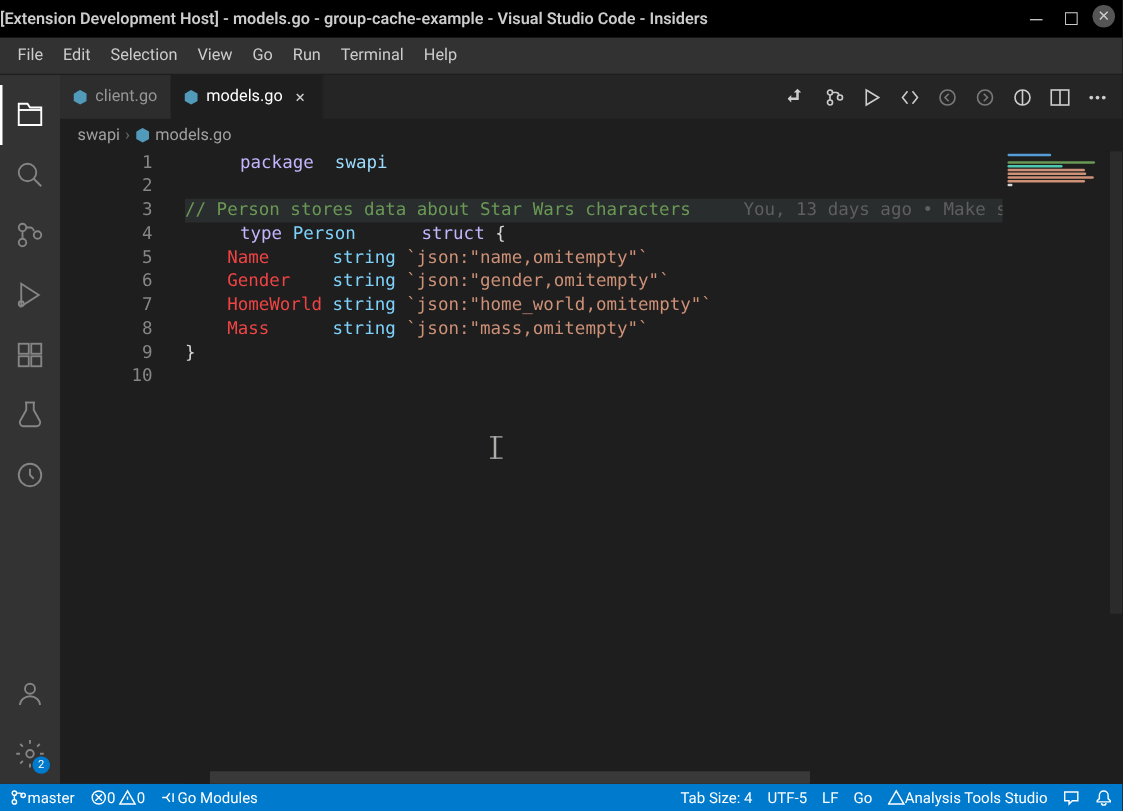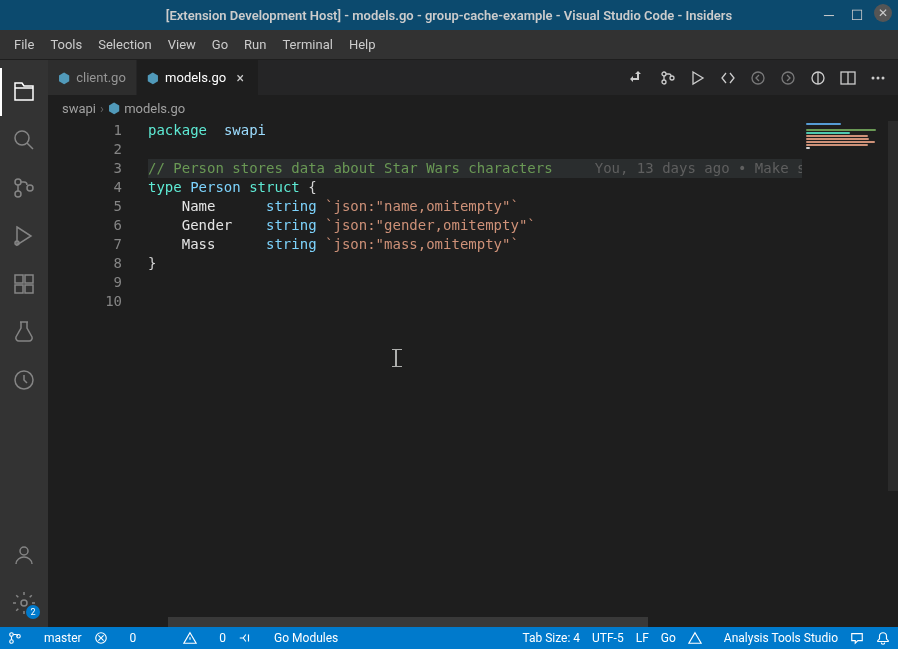--- a/index.html
+++ b/index.html
@@ -1,18 +1,18 @@
 <!DOCTYPE html>
 <html><head>
 <meta charset="utf-8">
 <style>
 * { margin: 0; padding: 0; box-sizing: border-box; }
 body { font-family: -apple-system, BlinkMacSystemFont, "Segoe UI", Roboto, sans-serif; background: #1e1e1e; color: #cccccc; font-size: 13px; overflow: hidden; width: 898px; height: 649px; }
 
-.titlebar { height: 30px; background: #0c4a6e; display: flex; align-items: center; justify-content: center; position: relative; }
+.titlebar { height: 30px; background: #000000; display: flex; align-items: center; justify-content: flex-start; position: relative; }
 .titlebar-title { font-size: 13px; color: #cccccc; font-weight: 600; }
 .titlebar-controls { position: absolute; right: 6px; display: flex; gap: 6px; }
 .titlebar-btn { width: 22px; height: 22px; display: flex; align-items: center; justify-content: center; color: #cccccc; cursor: pointer; font-size: 14px; }
 .titlebar-close { background: #555555; border-radius: 50%; width: 18px; height: 18px; font-size: 12px; }
 
 .menubar { height: 30px; background: #323232; display: flex; align-items: center; padding: 0 6px; border-bottom: 1px solid #1e1e1e; }
 .menu-item { padding: 4px 8px; color: #cccccc; font-size: 13px; cursor: pointer; }
 
 .main { display: flex; height: 567px; }
 
@@ -39,64 +39,64 @@
 .breadcrumb-sep { color: #666; }
 
 .codelens { padding: 0 0 2px 117px; font-size: 12px; color: #999999; }
 
 .editor { flex: 1; display: flex; font-family: "Consolas", "Monaco", monospace; font-size: 14px; line-height: 19px; position: relative; }
 .gutter { width: 100px; text-align: right; padding-right: 26px; color: #858585; user-select: none; }
 .gutter .ln { height: 19px; }
 .code { flex: 1; position: relative; }
 .code-line { height: 19px; white-space: pre; }
 .code-line.hl { background: #2a2d2e; }
-.kw { color: #5eead4; }
+.kw { color: #c4b5fd; margin-left: 44px; }
 .ident { color: #9cdcfe; }
 .type { color: #7dd3fc; }
 .tag-str { color: #ce9178; }
 .comment { color: #6a9955; }
 .plain { color: #d4d4d4; }
-.field { color: #e5e5e5; }
+.field { color: #ef4444; }
 .gitlens { color: #5f5f5f; }
 
 .minimap { position: absolute; right: 0; top: 0; width: 96px; height: 100%; background: #1e1e1e; }
 .minimap-content { position: absolute; top: 2px; left: 4px; right: 4px; }
 .mm-line { height: 2px; margin-bottom: 1px; border-radius: 1px; }
 
 .cursor-beam { position: absolute; left: 347px; top: 228px; width: 2px; height: 18px; border-left: 1px solid #aeafad; border-right: 1px solid #aeafad; }
 .cursor-beam::before, .cursor-beam::after { content: ''; position: absolute; left: -4px; width: 10px; height: 1px; background: #aeafad; }
 .cursor-beam::before { top: 0; }
 .cursor-beam::after { bottom: 0; }
 
 .scroll-overview { position: absolute; right: 0; top: 0; width: 14px; height: 100%; background: #1e1e1e; }
 .scroll-thumb { position: absolute; top: 0; right: 0; width: 10px; height: 370px; background: rgba(121,121,121,0.15); }
 
 .h-scroll { height: 10px; background: #1e1e1e; margin-left: 100px; position: relative; }
 .h-scroll-thumb { position: absolute; left: 20px; width: 480px; height: 10px; background: rgba(121,121,121,0.3); }
 
 .statusbar { height: 22px; background: #007acc; display: flex; align-items: center; color: #ffffff; font-size: 12px; padding: 0 8px; gap: 12px; }
-.status-item { display: flex; align-items: center; gap: 22px; cursor: pointer; }
+.status-item { display: flex; align-items: center; gap: 0; cursor: pointer; }
 .status-item svg { width: 14px; height: 14px; }
 .status-spacer { flex: 1; }
 </style>
 </head>
 <body>
 
 <div class="titlebar">
   <span class="titlebar-title">[Extension Development Host] - models.go - group-cache-example - Visual Studio Code - Insiders</span>
   <div class="titlebar-controls">
     <span class="titlebar-btn">─</span>
     <span class="titlebar-btn">☐</span>
     <span class="titlebar-btn titlebar-close">✕</span>
   </div>
 </div>
 
 <div class="menubar">
     <span class="menu-item">File</span>
-    <span class="menu-item">Tools</span>
+    <span class="menu-item">Edit</span>
     <span class="menu-item">Selection</span>
     <span class="menu-item">View</span>
     <span class="menu-item">Go</span>
     <span class="menu-item">Run</span>
     <span class="menu-item">Terminal</span>
     <span class="menu-item">Help</span>
   </div>
 
 <div class="main">
   <div class="activitybar">
@@ -254,20 +254,21 @@
           <div class="ln">9</div>
           <div class="ln">10</div>
         </div>
       <div class="code">
           <div class="code-line"><span class="kw">package</span><span class="plain">  </span><span class="ident">swapi</span></div>
           <div class="code-line"></div>
           <div class="code-line hl"><span class="comment">// Person stores data about Star Wars characters</span><span class="gitlens">     You, 13 days ago • Make se</span></div>
           <div class="code-line"><span class="kw">type</span><span class="plain"> </span><span class="type">Person</span><span class="plain"> </span><span class="kw">struct</span><span class="plain"> {</span></div>
           <div class="code-line"><span class="plain">    </span><span class="field">Name</span><span class="plain">      </span><span class="type">string</span><span class="plain"> </span><span class="tag-str">`json:"name,omitempty"`</span></div>
           <div class="code-line"><span class="plain">    </span><span class="field">Gender</span><span class="plain">    </span><span class="type">string</span><span class="plain"> </span><span class="tag-str">`json:"gender,omitempty"`</span></div>
+          <div class="code-line"><span class="plain">    </span><span class="field">HomeWorld</span><span class="plain"> </span><span class="type">string</span><span class="plain"> </span><span class="tag-str">`json:"home_world,omitempty"`</span></div>
           <div class="code-line"><span class="plain">    </span><span class="field">Mass</span><span class="plain">      </span><span class="type">string</span><span class="plain"> </span><span class="tag-str">`json:"mass,omitempty"`</span></div>
           <div class="code-line"><span class="plain">}</span></div>
           <div class="code-line"></div>
         </div>
       <div class="cursor-beam"></div>
       <div class="minimap">
         <div class="minimap-content">
           <div class="mm-line" style="width:40%;background:#569cd6"></div>
           <div class="mm-line" style="width:0"></div>
           <div class="mm-line" style="width:80%;background:#6a9955"></div>

